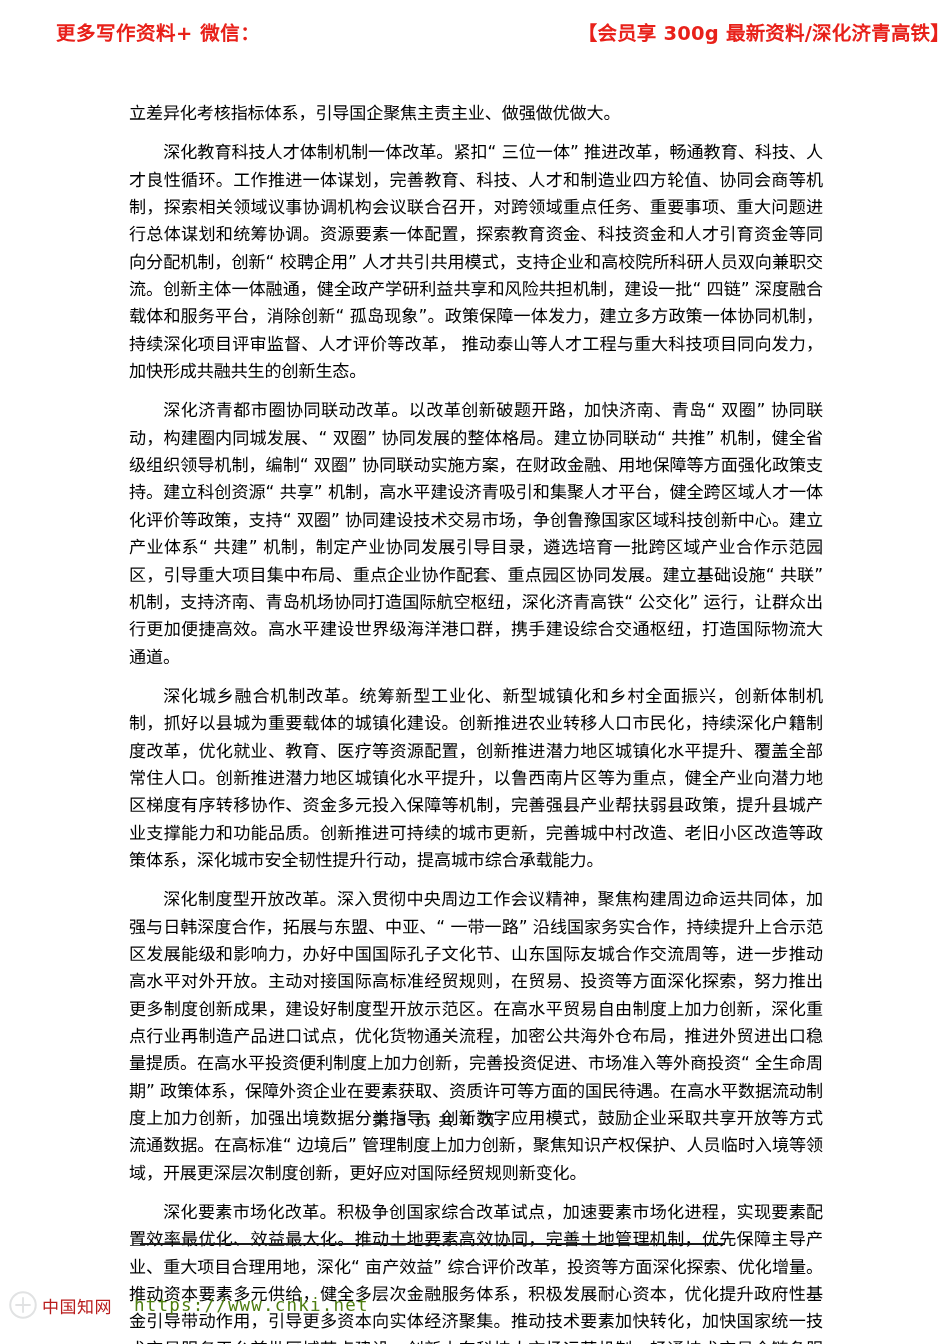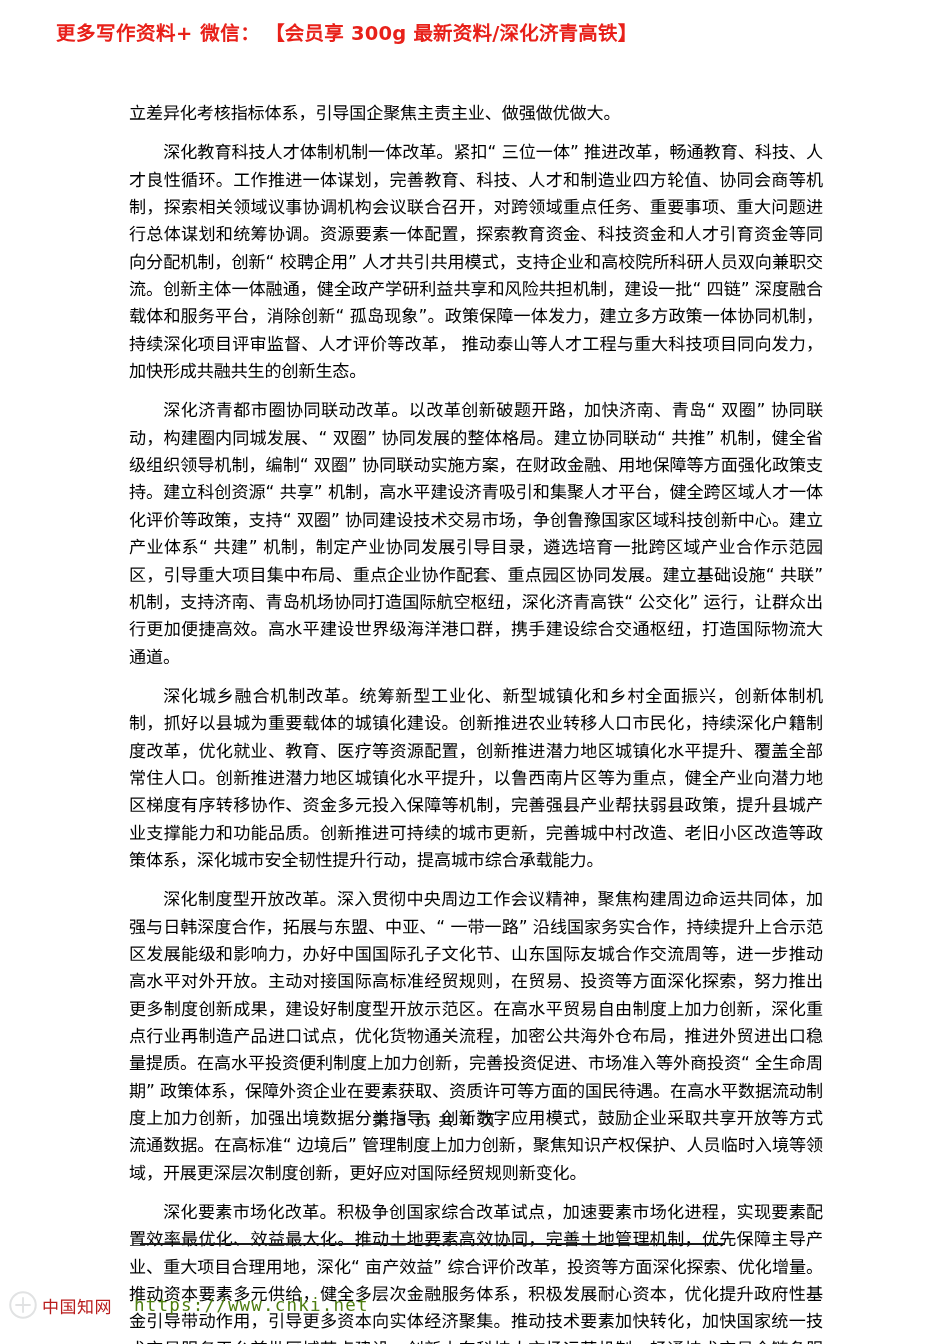--- a/index.html
+++ b/index.html
@@ -28,20 +28,21 @@
     position: absolute;
     left: 0;
     top: 0;
     width: 950px;
     height: 62px;
     display: flex;
     align-items: center;
     padding-left: 56px;
     box-sizing: border-box;
     white-space: nowrap;
+    justify-content: space-between;
   }
   .promo-text {
     color: #e8211a;
     font-size: 19.5px;
     font-weight: bold;
     letter-spacing: 0.2px;
     font-family: "DejaVu Sans", "Liberation Sans", sans-serif;
   }
   .promo-text.seg-a { letter-spacing: 0.5px; }
   .promo-gap-sm { display: inline-block; width: 5px; }

